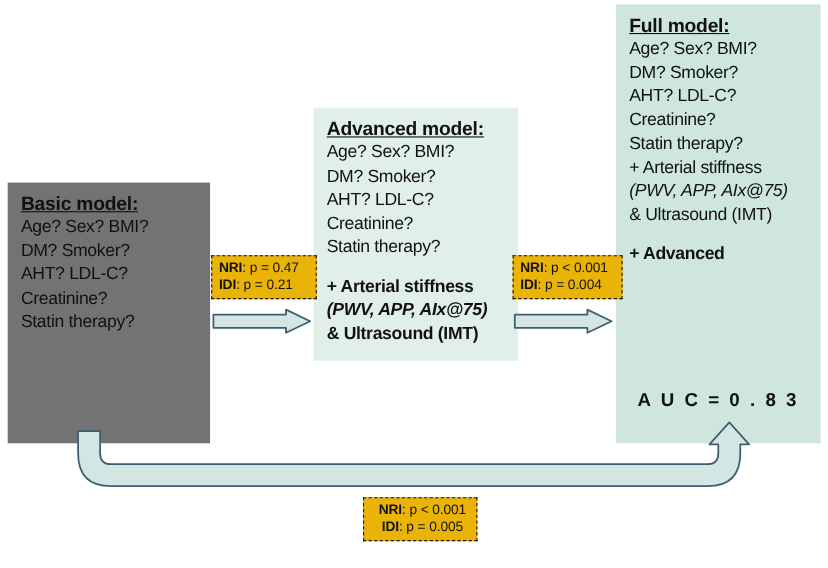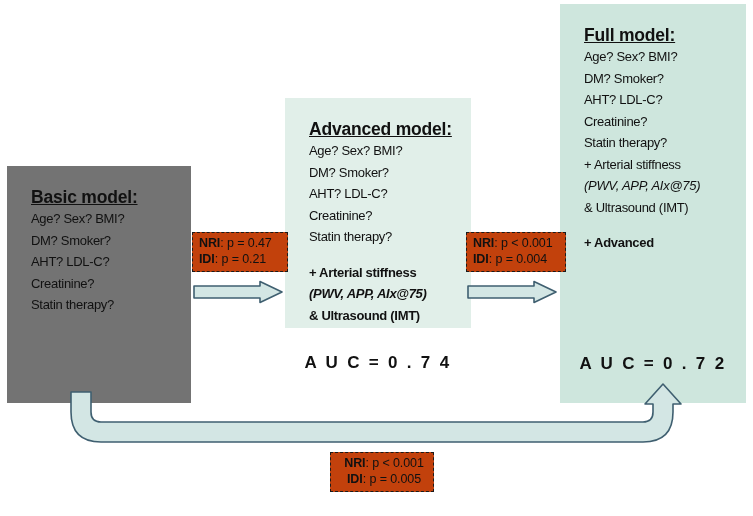--- a/index.html
+++ b/index.html
@@ -20,35 +20,35 @@
     position: absolute;
     left: 0; top: 0;
     width: 753px;
     height: 516px;
   }
 
   
   .model-box {
     position: absolute;
     box-sizing: border-box;
-    padding: 12px;
+    padding: 0;
   }
   .model-box .inner {
     padding: 9px 0 0 12px;
   }
   .box-title {
     font-weight: bold;
     font-size: 17.5px;
     text-decoration: underline;
     letter-spacing: -0.2px;
     line-height: 21px;
     white-space: nowrap;
   }
   .box-line {
-    font-size: 13px;
+    font-size: 16px;
     line-height: 21.5px;
     letter-spacing: -0.3px;
     white-space: nowrap;
   }
   .box-line.b { font-weight: bold; }
   .box-line.i { font-style: italic; }
   .box-line.bi { font-weight: bold; font-style: italic; }
   .spacer-line { height: 14px; }
 
   .auc {
@@ -83,21 +83,21 @@
     width: 186px; height: 399px;
     background: #cee6dd;
   }
   #box-full .auc { top: 350px; }
 
   
   .pbox {
     position: absolute;
     box-sizing: border-box;
     border: 1.6px dashed #1b1b1b;
-    background: #c2410c;
+    background: #eab308;
     padding: 3px 2px 4px 6px;
     white-space: nowrap;
   }
   .pbox .prow {
     font-size: 12.5px;
     line-height: 15.5px;
     letter-spacing: -0.1px;
   }
   .pbox .plabel {
     font-weight: bold;
@@ -141,38 +141,37 @@
       <div class="box-line">Age? Sex? BMI?</div>
       <div class="box-line">DM? Smoker?</div>
       <div class="box-line">AHT? LDL-C?</div>
       <div class="box-line">Creatinine?</div>
       <div class="box-line">Statin therapy?</div>
       <div class="spacer-line"></div>
       <div class="box-line b">+ Arterial stiffness</div>
       <div class="box-line bi">(PWV, APP, AIx@75)</div>
       <div class="box-line b">&amp; Ultrasound (IMT)</div>
     </div>
-    <div class="auc">A U C  =  0 . 7 4</div>
   </div>
 
   <div class="model-box" id="box-full">
     <div class="inner">
       <div class="box-title">Full model:</div>
       <div class="box-line">Age? Sex? BMI?</div>
       <div class="box-line">DM? Smoker?</div>
       <div class="box-line">AHT? LDL-C?</div>
       <div class="box-line">Creatinine?</div>
       <div class="box-line">Statin therapy?</div>
       <div class="box-line">+ Arterial stiffness</div>
       <div class="box-line i">(PWV, APP, AIx@75)</div>
       <div class="box-line">&amp; Ultrasound (IMT)</div>
       <div class="spacer-line"></div>
       <div class="box-line b">+ Advanced</div>
     </div>
-    <div class="auc">A U C  =  0 . 7 2</div>
+    <div class="auc">A U C  =  0 . 8 3</div>
   </div>
 
   <div class="pbox" id="pbox-1">
     <div class="prow">
       <span class="plabel">NRI</span><span>: p  = 0.47</span>
     </div>
     <div class="prow">
       <span class="plabel">IDI</span><span>: p = 0.21</span>
     </div>
   </div>

